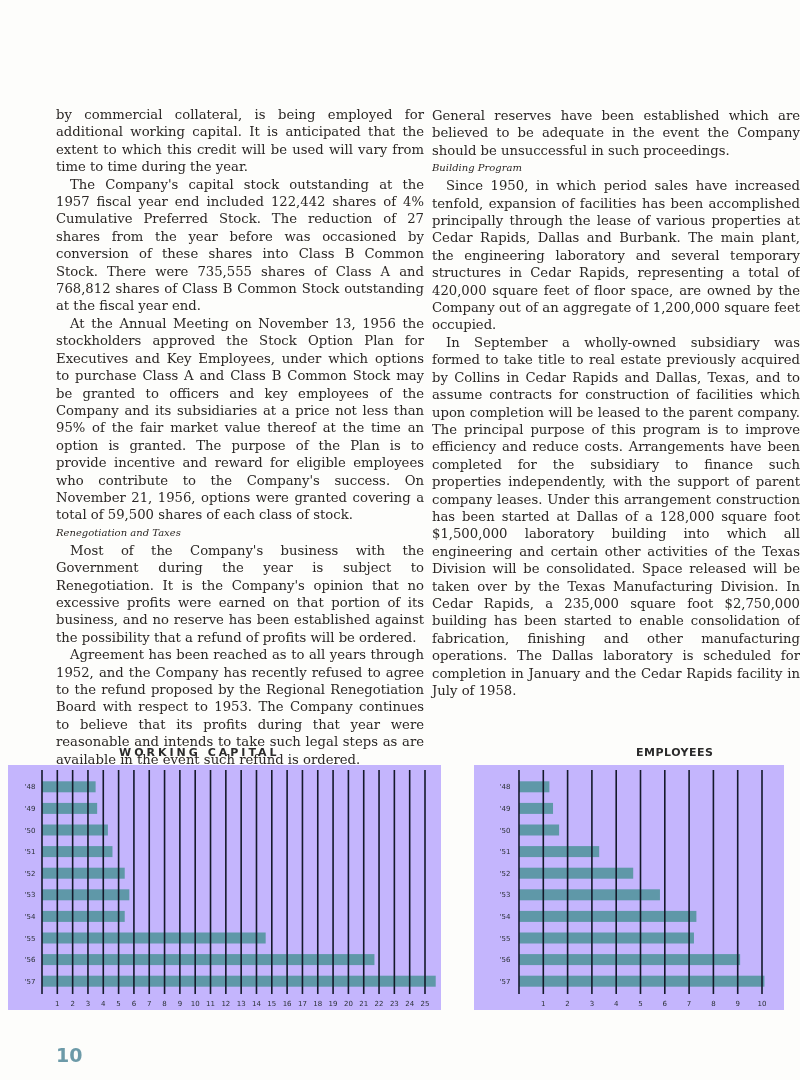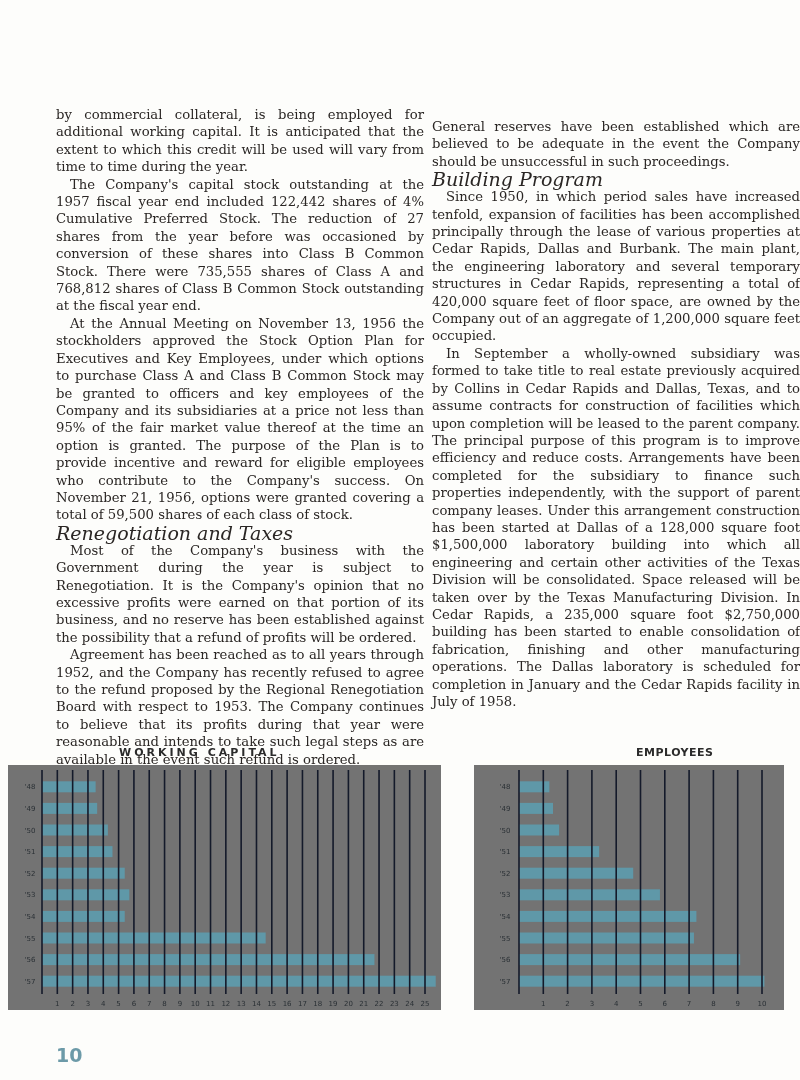--- a/index.html
+++ b/index.html
@@ -5,33 +5,33 @@
   html, body { margin: 0; padding: 0; }
   body {
     width: 800px; height: 1080px; background: #fdfdfb; position: relative; overflow: hidden;
     font-family: "DejaVu Serif", "Liberation Serif", serif; color: #2a2624;
   }
   .col {
     position: absolute; top: 62px; width: 368px;
     font-size: 13.2px; line-height: 17.4px; text-align: justify; margin-top: 44px;
   }
   .col.left { left: 56px; }
-  .col.right { left: 432px; top: 74px; }
+  .col.right { left: 432px; top: 63px; }
   .col p { margin: 0; text-indent: 14px; }
   .col p.noindent { text-indent: 0; }
   .col h3 {
-    margin: 0; font-style: italic; font-weight: normal; font-size: 19px; line-height: 18px;
+    margin: 0; font-style: italic; font-weight: normal; font-size: 10px; line-height: 18px;
   }
   .chart-title {
     position: absolute; font-family: "DejaVu Sans", "Liberation Sans", sans-serif;
     font-weight: bold; font-size: 11px; color: #2b2b2b; letter-spacing: 3px;
   }
   .chart-title.emp { letter-spacing: 0.5px; }
   .chart-box {
-    position: absolute; background: #737373;
+    position: absolute; background: #c4b5fd;
   }
   .chart-box svg { display: block; }
   .page-num {
     position: absolute; left: 56px; top: 1044px;
     font-family: "DejaVu Sans", "Liberation Sans", sans-serif;
     font-size: 19px; font-weight: bold; color: #6c9aa8;
   }
   .tick-text { font-family: "DejaVu Sans", "Liberation Sans", sans-serif; font-size: 7px; fill: #2a3035; }
   .axis-label { font-family: "DejaVu Sans", "Liberation Sans", sans-serif; font-size: 7px; fill: #2a3035; letter-spacing: 0.6px; }
 </style>

